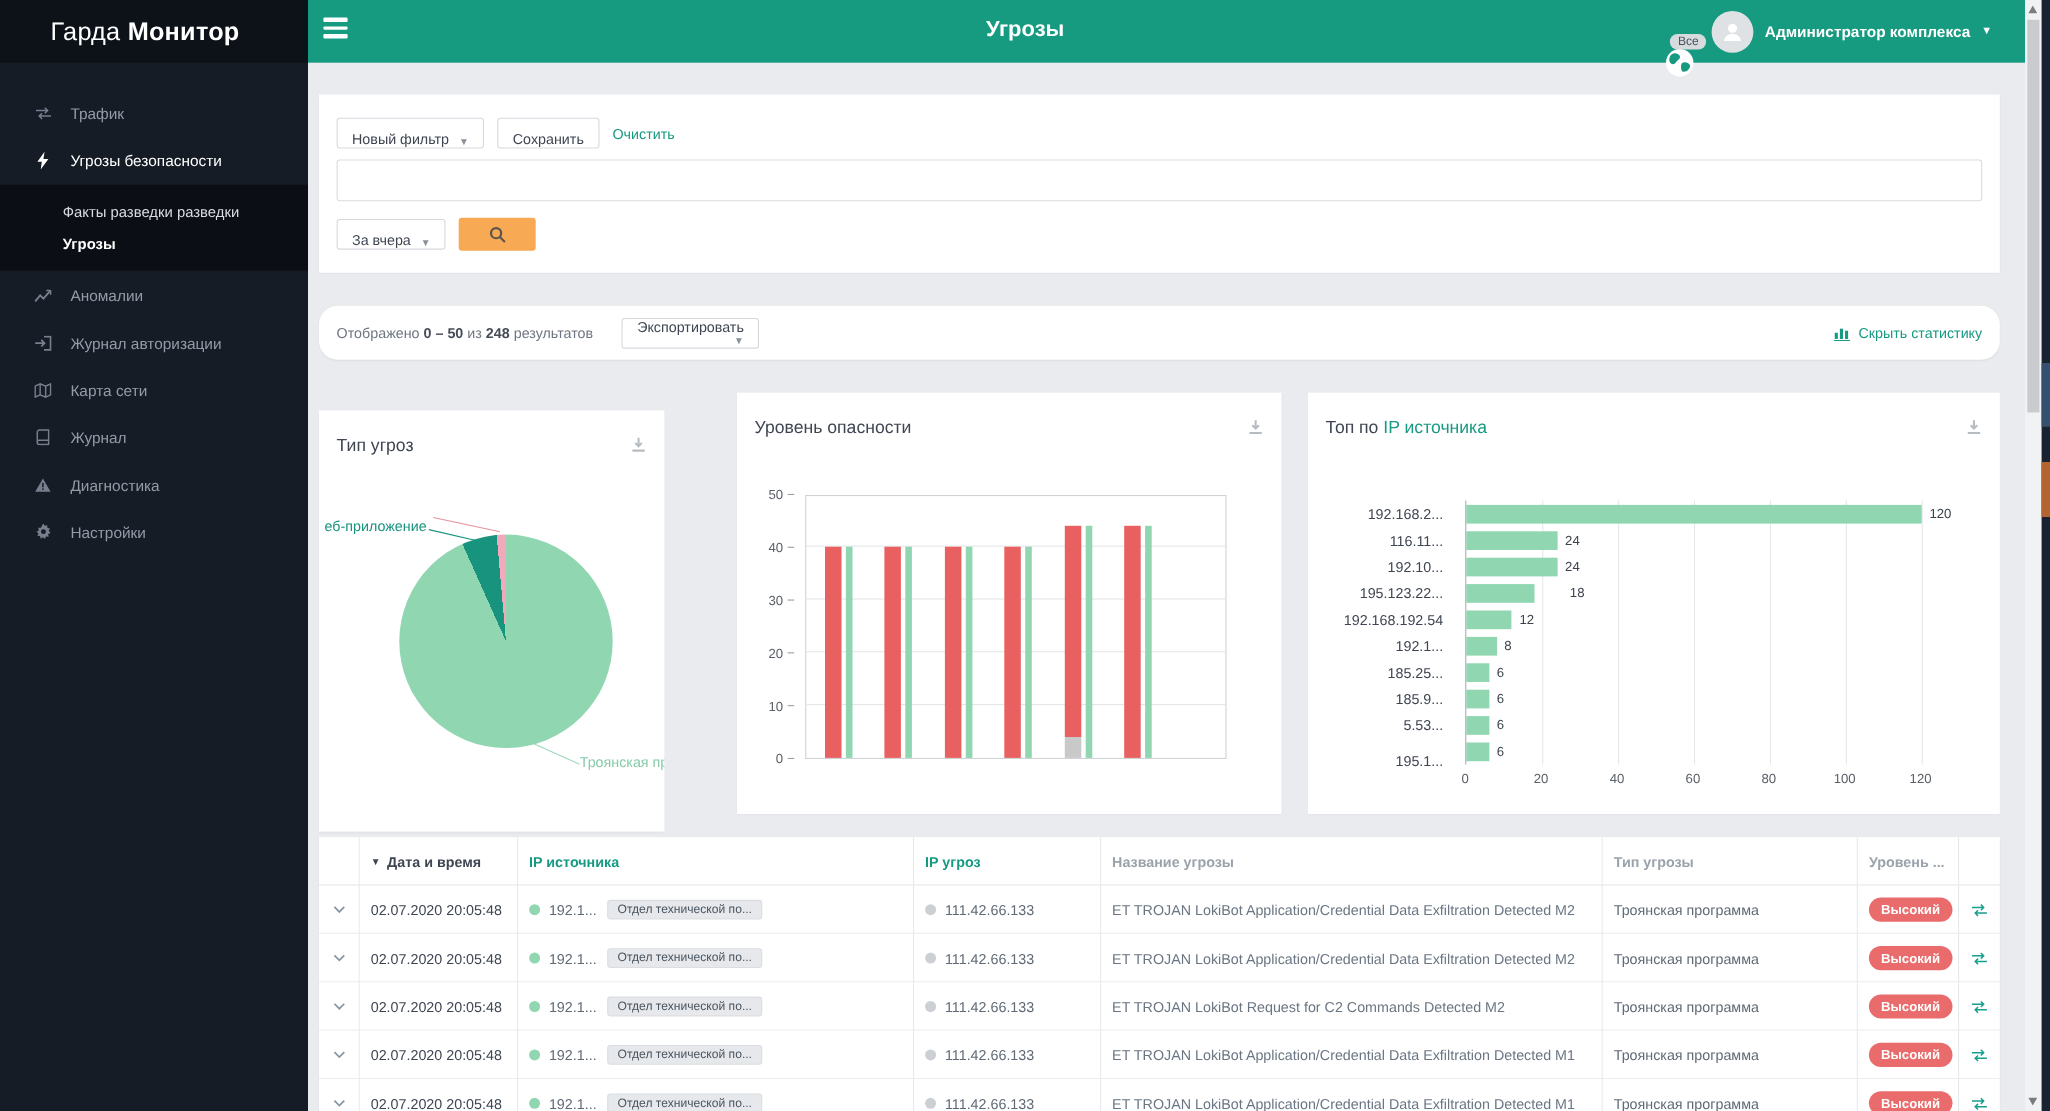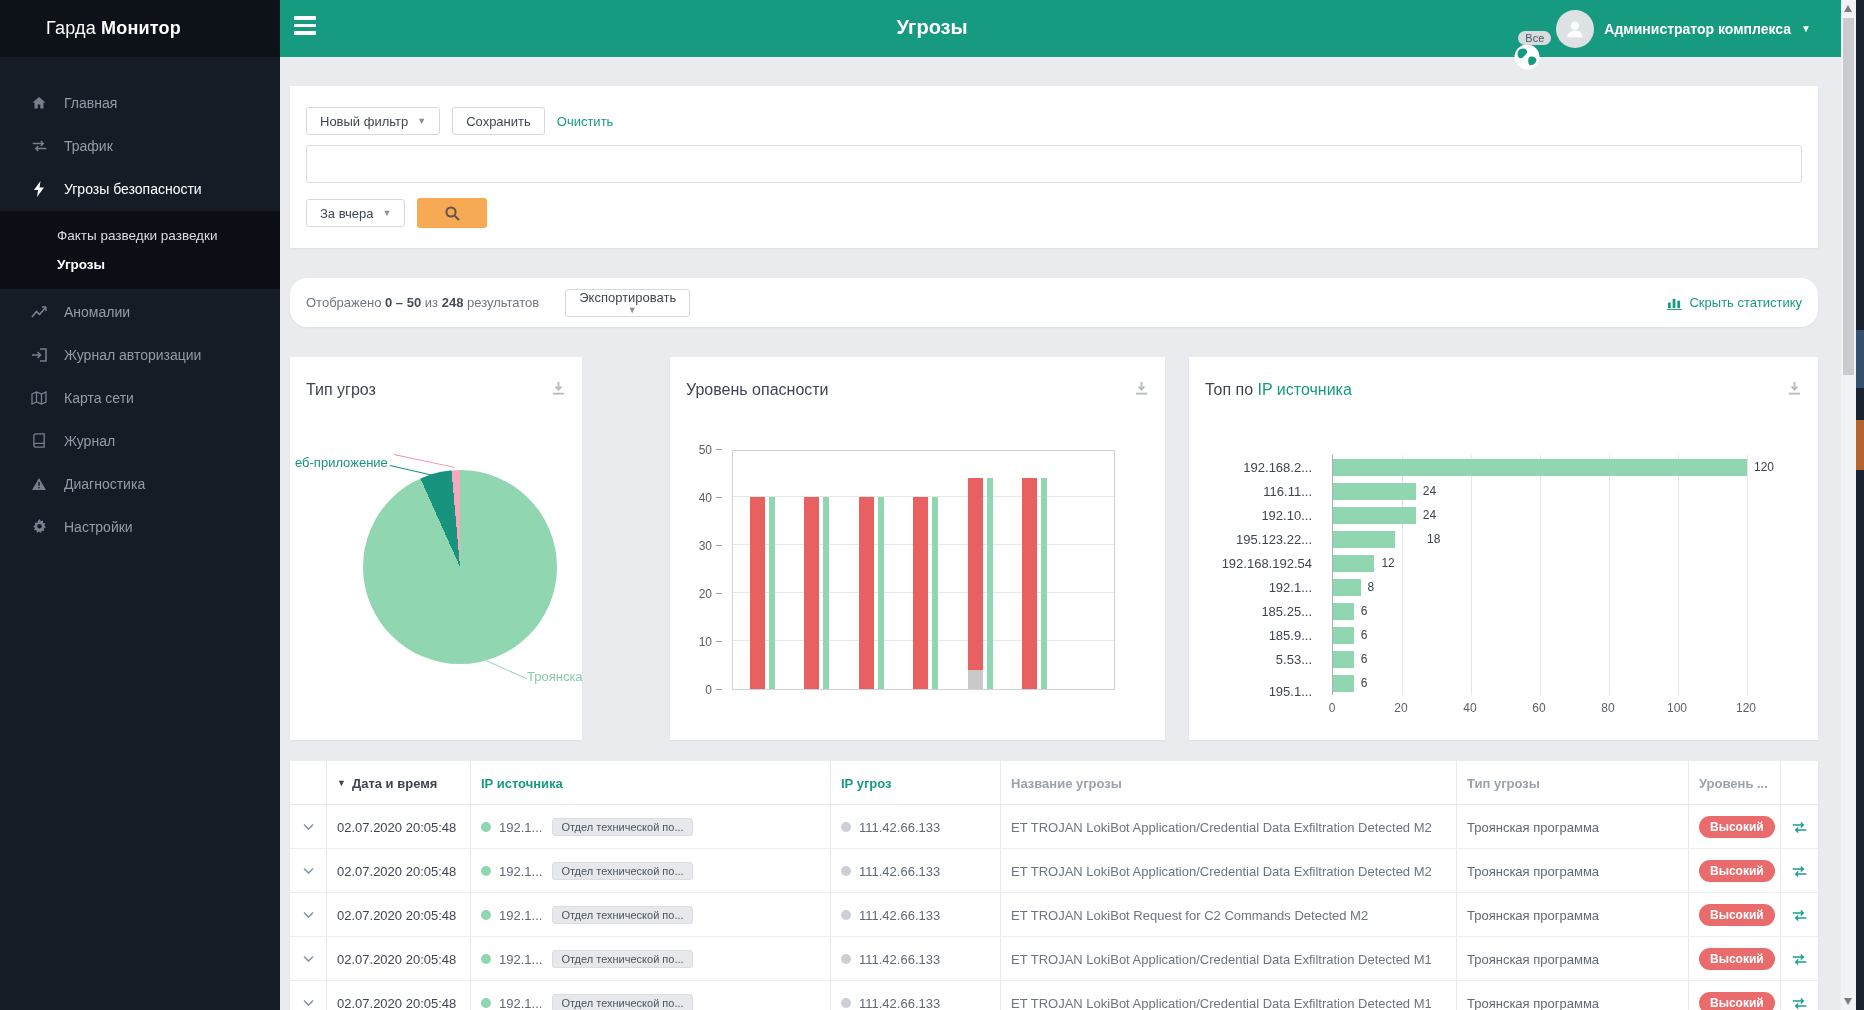--- a/index.html
+++ b/index.html
@@ -1,21 +1,21 @@
 <!DOCTYPE html>
 <html><head>
 <meta charset="utf-8">
 <style>
   * { margin:0; padding:0; box-sizing:border-box; }
   html,body { width:1864px; height:1010px; overflow:hidden; }
   body { font-family:"Liberation Sans","DejaVu Sans",sans-serif; background:#e9ebee; position:relative; }
 
   
   .sidebar { position:absolute; left:0; top:0; width:280px; height:1010px; background:#161c26; z-index:5; }
-  .logo { height:57px; background:#0d1219; color:#fff; font-size:18px; line-height:57px; padding-left:46px; letter-spacing:.2px; }
+  .logo { height:57px; background:#0d1219; color:#fff; font-size:23px; line-height:57px; padding-left:46px; letter-spacing:.2px; }
   .logo b { font-weight:700; }
   .menu { padding-top:24px; }
   .mitem { height:43px; display:flex; align-items:center; padding-left:30px; color:#959aa8; font-size:14px; cursor:pointer; }
   .mitem .mico { width:18px; margin-right:16px; display:flex; justify-content:center; }
   .mitem.active { color:#ffffff; }
   .submenu { background:#0b0f15; padding:10px 0; border-top:1px solid rgba(255,255,255,.05); border-bottom:1px solid rgba(255,255,255,.05); }
   .sitem { height:29px; line-height:29px; padding-left:57px; font-size:13.5px; color:#d9dce2; cursor:pointer; }
   .sitem.active { color:#fff; font-weight:700; }
 
   
@@ -30,37 +30,37 @@
   .avatar { width:38px; height:38px; border-radius:50%; background:#dfe2e5; display:flex; align-items:center; justify-content:center; cursor:pointer; }
   .uname { color:#fff; font-size:14px; font-weight:700; cursor:pointer; }
   .ucaret { color:#fff; font-size:10px; cursor:pointer; }
 
   
   .card { position:absolute; background:#fff; box-shadow:0 1px 2px rgba(0,0,0,.05); }
 
   
   .card-filter { left:290px; top:86px; width:1528px; height:162px; }
   .frow1 { position:absolute; left:16px; top:21px; display:flex; align-items:center; gap:12px; }
-  .btn { display:inline-flex; align-items:center; height:28px; padding:0 13px; background:#fff; border:1px solid #d5d9de; border-radius:3px; font-size:13px; color:#3f4652; cursor:pointer; white-space:nowrap; }
+  .btn { display:inline-flex; align-items:flex-end; height:28px; padding:0 13px; background:#fff; border:1px solid #d5d9de; border-radius:3px; font-size:13px; color:#3f4652; cursor:pointer; white-space:nowrap; }
   .btn .caret { margin-left:9px; color:#8a9099; font-size:9px; }
   .lnk { color:#179a82; font-size:13px; cursor:pointer; text-decoration:none; }
   .finput { position:absolute; left:16px; top:59px; width:1496px; height:38px; border:1px solid #d9dce1; border-radius:3px; font-size:13px; padding:0 10px; color:#3f4652; outline:none; }
   .frow3 { position:absolute; left:16px; top:112px; display:flex; align-items:center; gap:12px; }
   .search-btn { width:70px; height:30px; background:#f7a954; border:none; border-radius:3px; display:flex; align-items:center; justify-content:center; cursor:pointer; }
 
   
   .card-results { left:290px; top:278px; width:1528px; height:49px; display:flex; align-items:center; padding:0 16px;border-radius:17px; }
   .summary { font-size:13px; color:#6e7681; }
   .summary b { color:#454c57; font-weight:700; }
   .export { margin-left:26px;flex-direction:column; }
   .spacer { flex:1; }
   .hide-stats { display:flex; align-items:center; gap:7px; font-size:13px; color:#179a82; cursor:pointer; }
 
   
-  .card-pie  { left:290px;  top:357px; width:292px; height:383px; overflow:hidden; }
+  .card-pie  { left:290px;  top:373px; width:314px; height:383px; overflow:hidden; }
   .card-bars { left:670px;  top:357px; width:495px; height:383px; }
   .card-top  { left:1189px; top:357px; width:629px; height:383px; }
   .ctitle { position:absolute; left:16px; top:24px; font-size:16px; color:#3f4652; }
   .dlico { position:absolute; right:16px; top:24px; cursor:pointer; }
 
   
   .pie { position:absolute; left:73px; top:113px; width:194px; height:194px; border-radius:50%; }
   .pie-lbl-web { position:absolute; left:5px; top:98px; font-size:13px; color:#17937e; }
   .lead { position:absolute; height:0; border-top:1.5px solid; transform-origin:0 0; }
   .lead-web  { left:100px; top:108px; width:47px; border-color:#17937e; transform:rotate(13deg); }
@@ -119,28 +119,20 @@
   .edgestrip { position:absolute; left:1856px; top:0; width:8px; height:1010px; background:#182230; z-index:6; }
   .mark-b { position:absolute; left:0; top:330px; width:8px; height:58px; background:#35506e; }
   .mark-o { position:absolute; left:0; top:420px; width:8px; height:50px; background:#b4652f; }
 </style>
 </head>
 <body>
 
 <div class="sidebar">
   <div class="logo"><span>Гарда</span> <b>Монитор</b></div>
   <div class="menu">
-    <div class="mitem">
-      <span class="mico">
-          <svg width="16" height="16" viewBox="0 0 16 16">
-            <path d="M8 2 L14.5 7.5 H12.5 V13.5 H9.3 V9.5 H6.7 V13.5 H3.5 V7.5 H1.5 Z" fill="#777f8e"></path>
-          </svg>
-        </span>
-      <span>Главная</span>
-    </div>
     <div class="mitem">
       <span class="mico">
           <svg width="17" height="14" viewBox="0 0 20 14">
             <path d="M2 4 H14 M11.5 1 L14.5 4 L11.5 7 M18 10 H6 M8.5 7 L5.5 10 L8.5 13" stroke="#777f8e" stroke-width="1.6" fill="none"></path>
           </svg>
         </span>
       <span>Трафик</span>
     </div>
     <div class="mitem active">
       <span class="mico">

